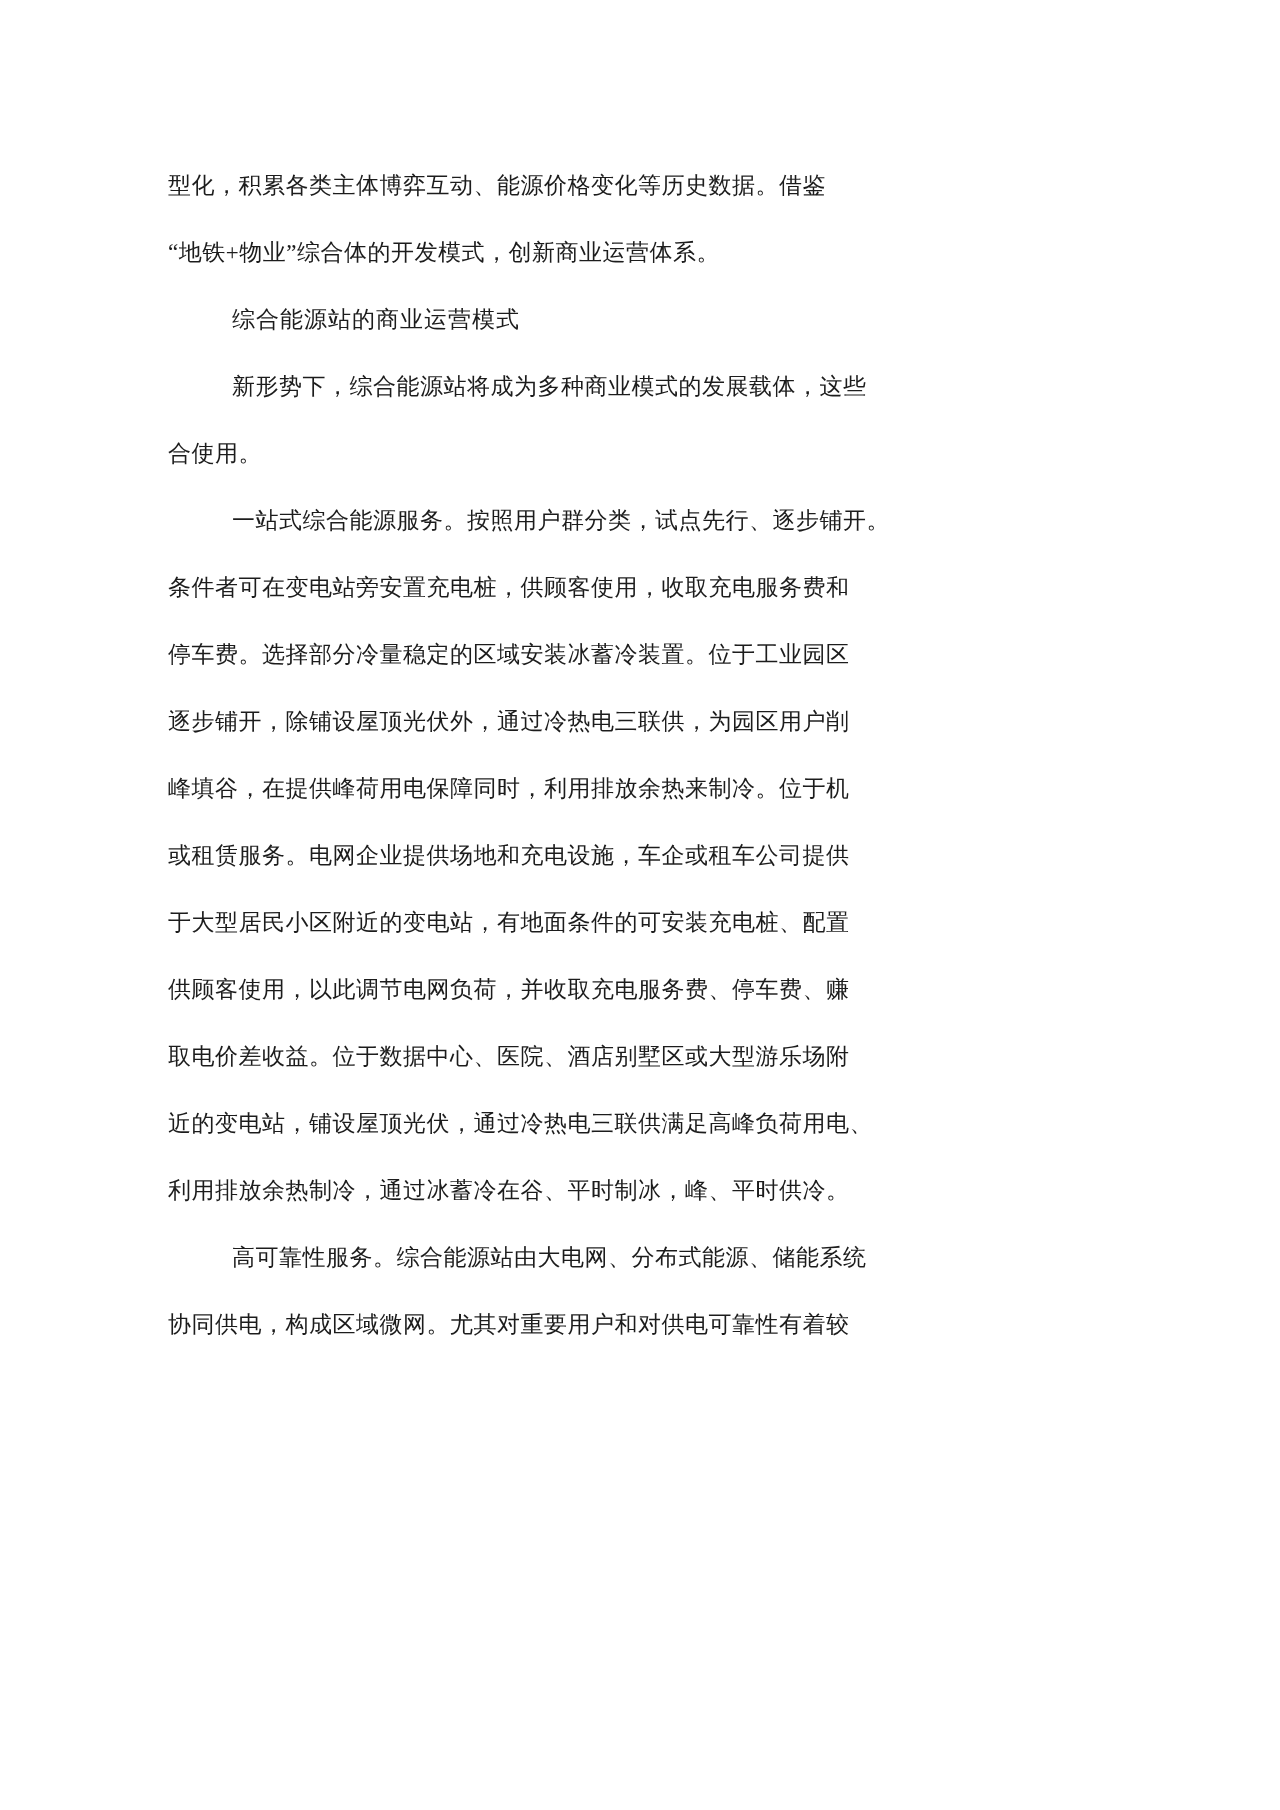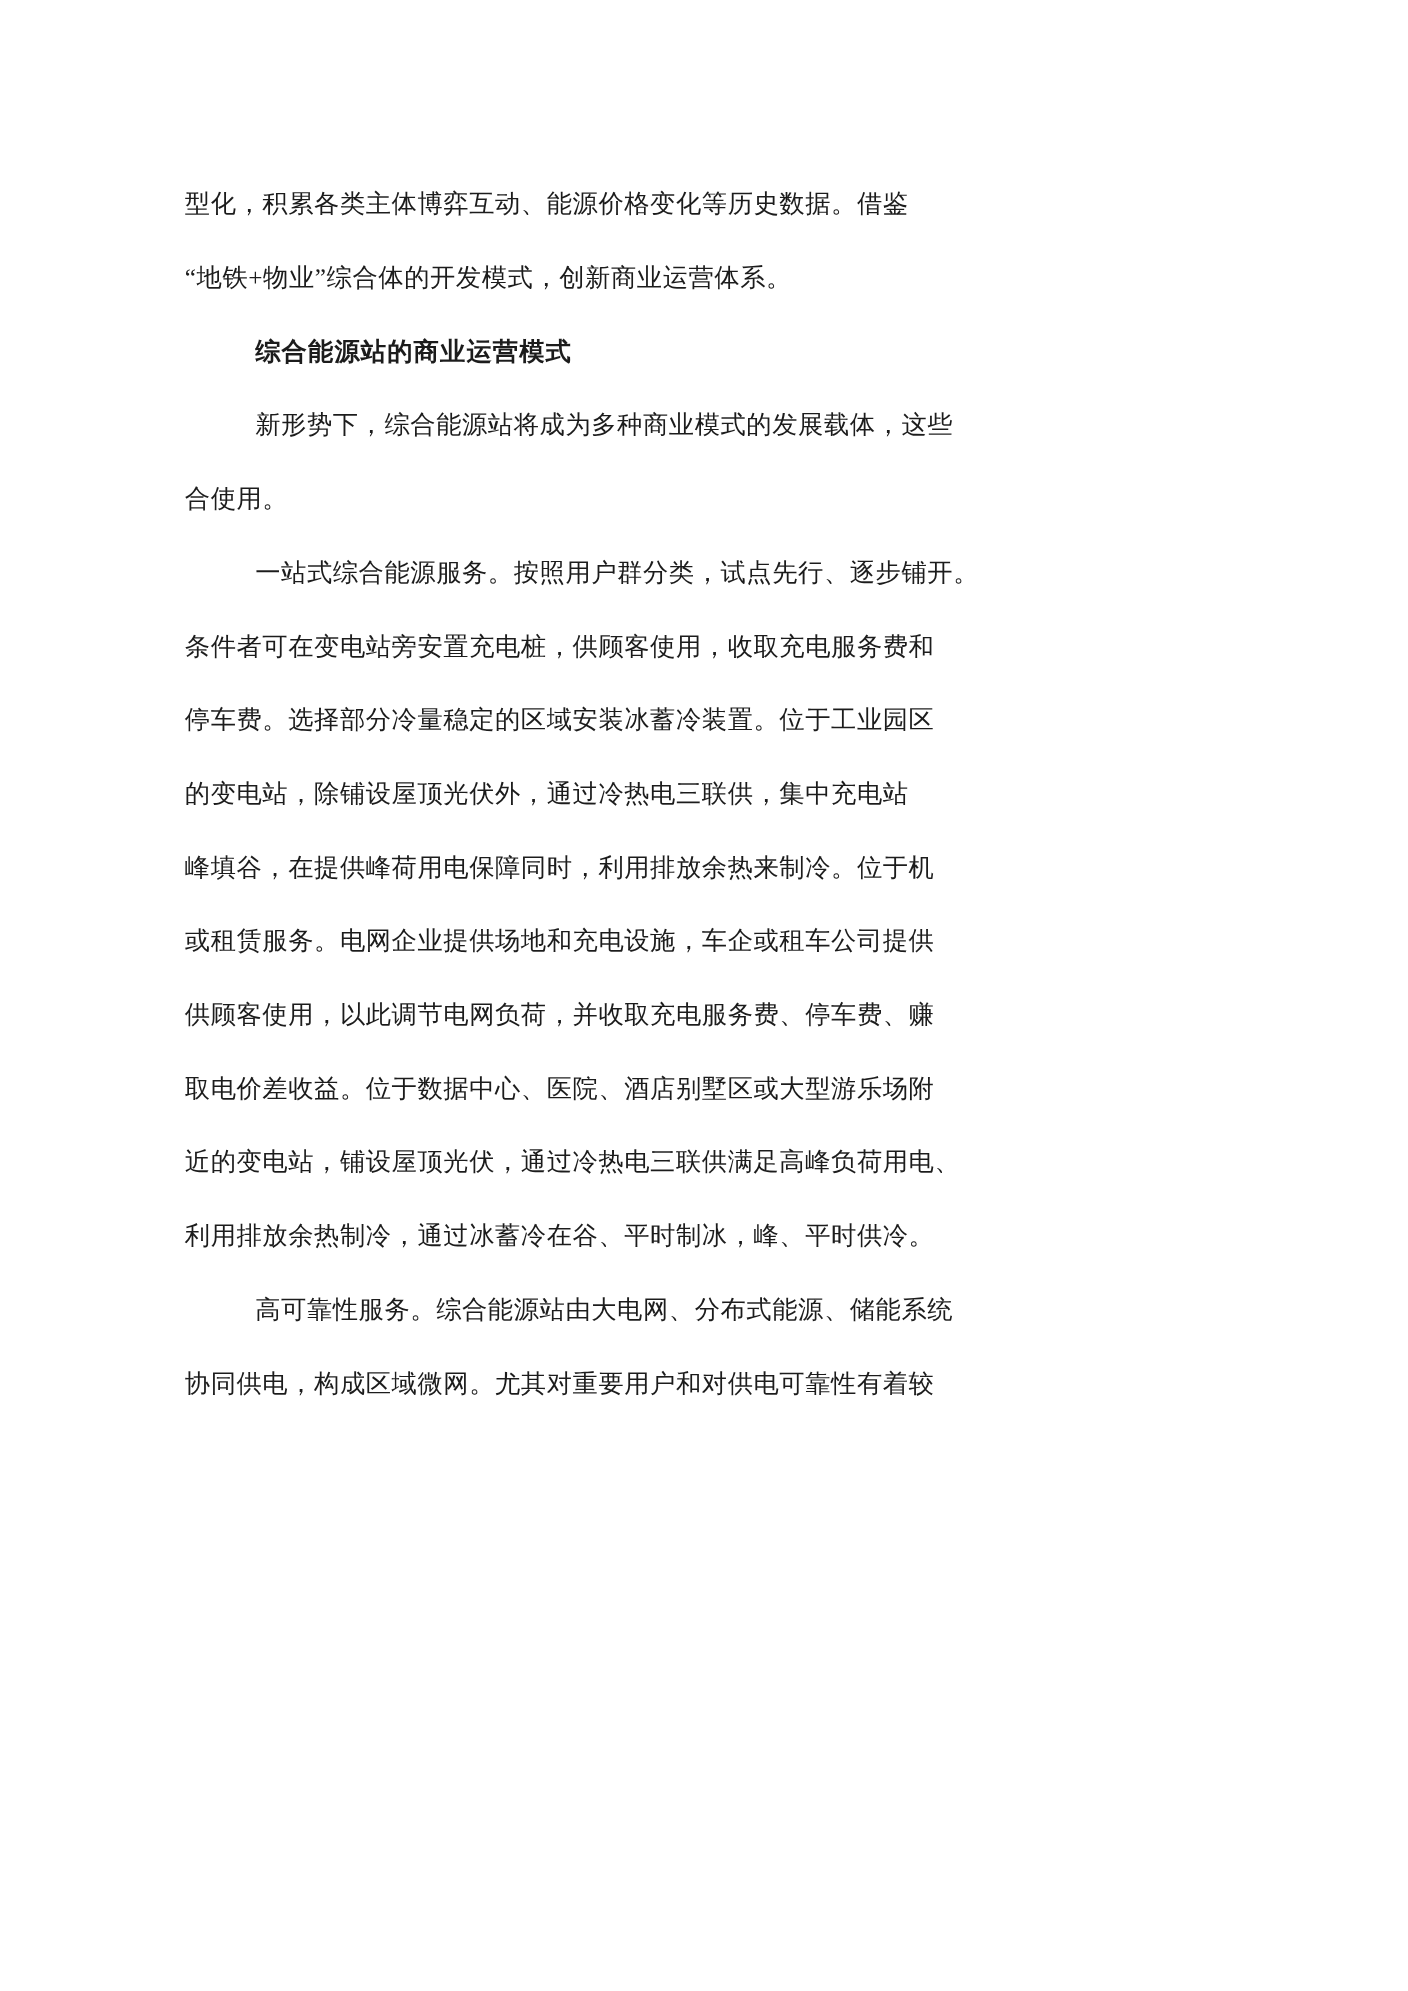--- a/index.html
+++ b/index.html
@@ -23,38 +23,39 @@
   .line {
     height: 67px;
     line-height: 67px;
     white-space: nowrap;
     letter-spacing: 0.5px;
   }
   .indent {
     text-indent: 64px;
   }
   .heading {
-    font-weight: 700;
+    font-weight: 400;
     letter-spacing: 1px;
   }
 </style>
 </head>
 <body>
 
 <div class="page">
   <div class="line">型化，积累各类主体博弈互动、能源价格变化等历史数据。借鉴</div>
   <div class="line">“地铁+物业”综合体的开发模式，创新商业运营体系。</div>
   <div class="line heading indent">综合能源站的商业运营模式</div>
   <div class="line indent">新形势下，综合能源站将成为多种商业模式的发展载体，这些</div>
   <div class="line">合使用。</div>
   <div class="line indent">一站式综合能源服务。按照用户群分类，试点先行、逐步铺开。</div>
   <div class="line">条件者可在变电站旁安置充电桩，供顾客使用，收取充电服务费和</div>
   <div class="line">停车费。选择部分冷量稳定的区域安装冰蓄冷装置。位于工业园区</div>
-  <div class="line">的变电站，除铺设屋顶光伏外，通过冷热电三联供，集中充电站</div>
+  <div class="line">逐步铺开，除铺设屋顶光伏外，通过冷热电三联供，为园区用户削</div>
   <div class="line">峰填谷，在提供峰荷用电保障同时，利用排放余热来制冷。位于机</div>
   <div class="line">或租赁服务。电网企业提供场地和充电设施，车企或租车公司提供</div>
+  <div class="line">于大型居民小区附近的变电站，有地面条件的可安装充电桩、配置</div>
   <div class="line">供顾客使用，以此调节电网负荷，并收取充电服务费、停车费、赚</div>
   <div class="line">取电价差收益。位于数据中心、医院、酒店别墅区或大型游乐场附</div>
   <div class="line">近的变电站，铺设屋顶光伏，通过冷热电三联供满足高峰负荷用电、</div>
   <div class="line">利用排放余热制冷，通过冰蓄冷在谷、平时制冰，峰、平时供冷。</div>
   <div class="line indent">高可靠性服务。综合能源站由大电网、分布式能源、储能系统</div>
   <div class="line">协同供电，构成区域微网。尤其对重要用户和对供电可靠性有着较</div>
 </div>
 
 </body></html>

